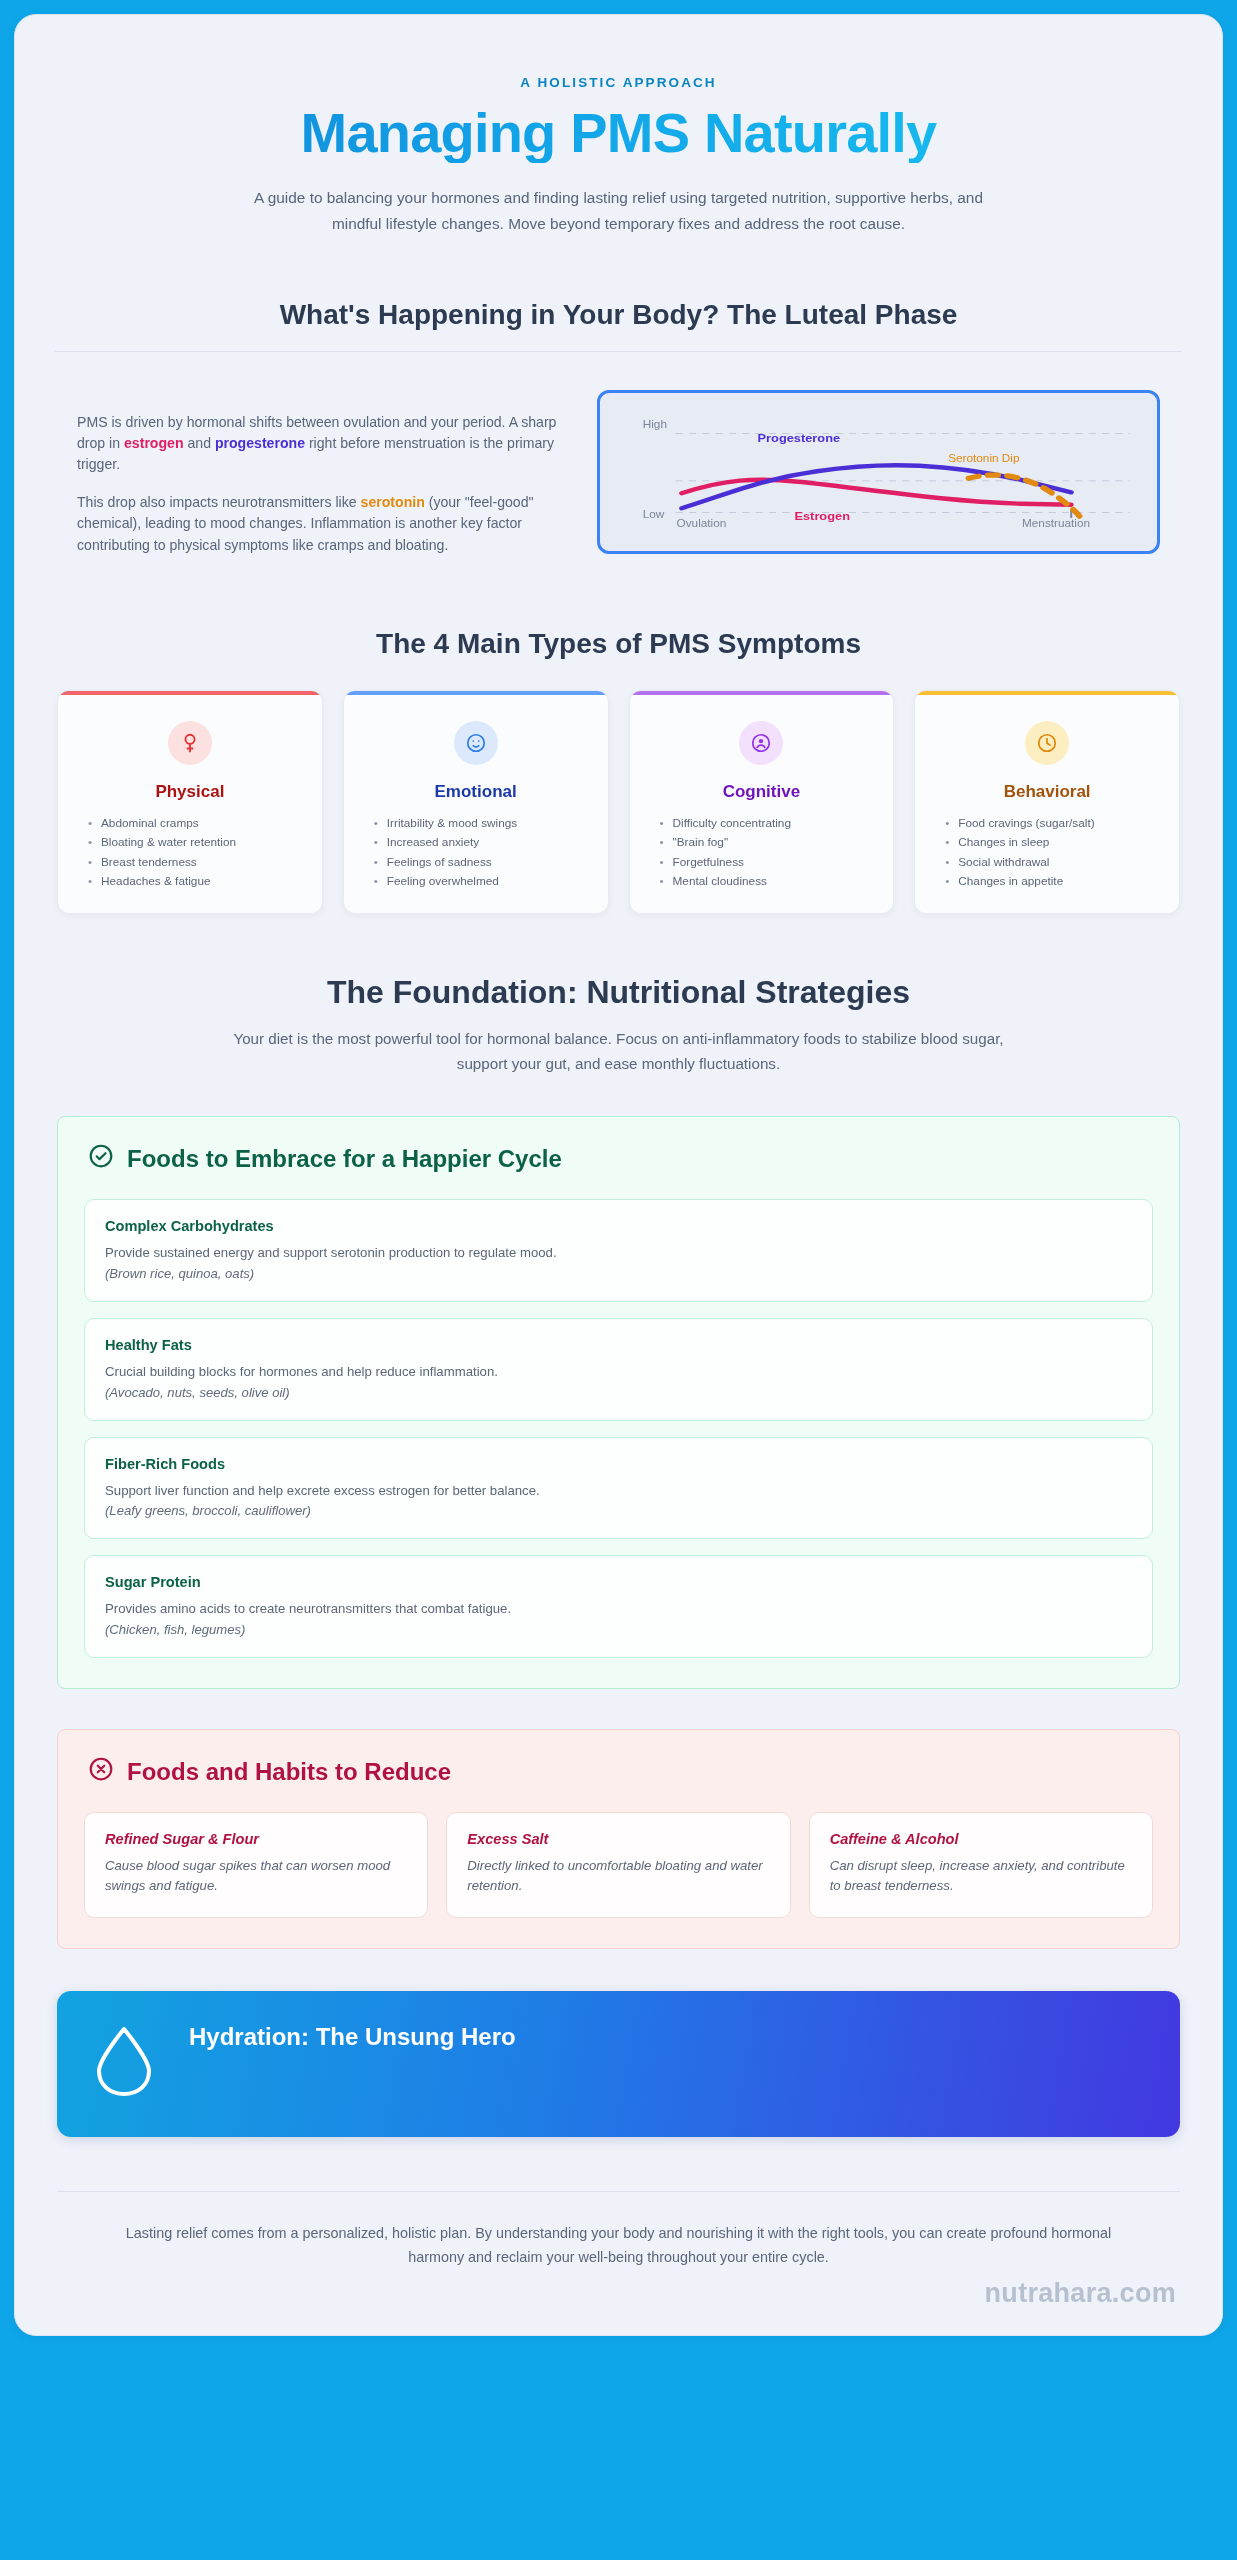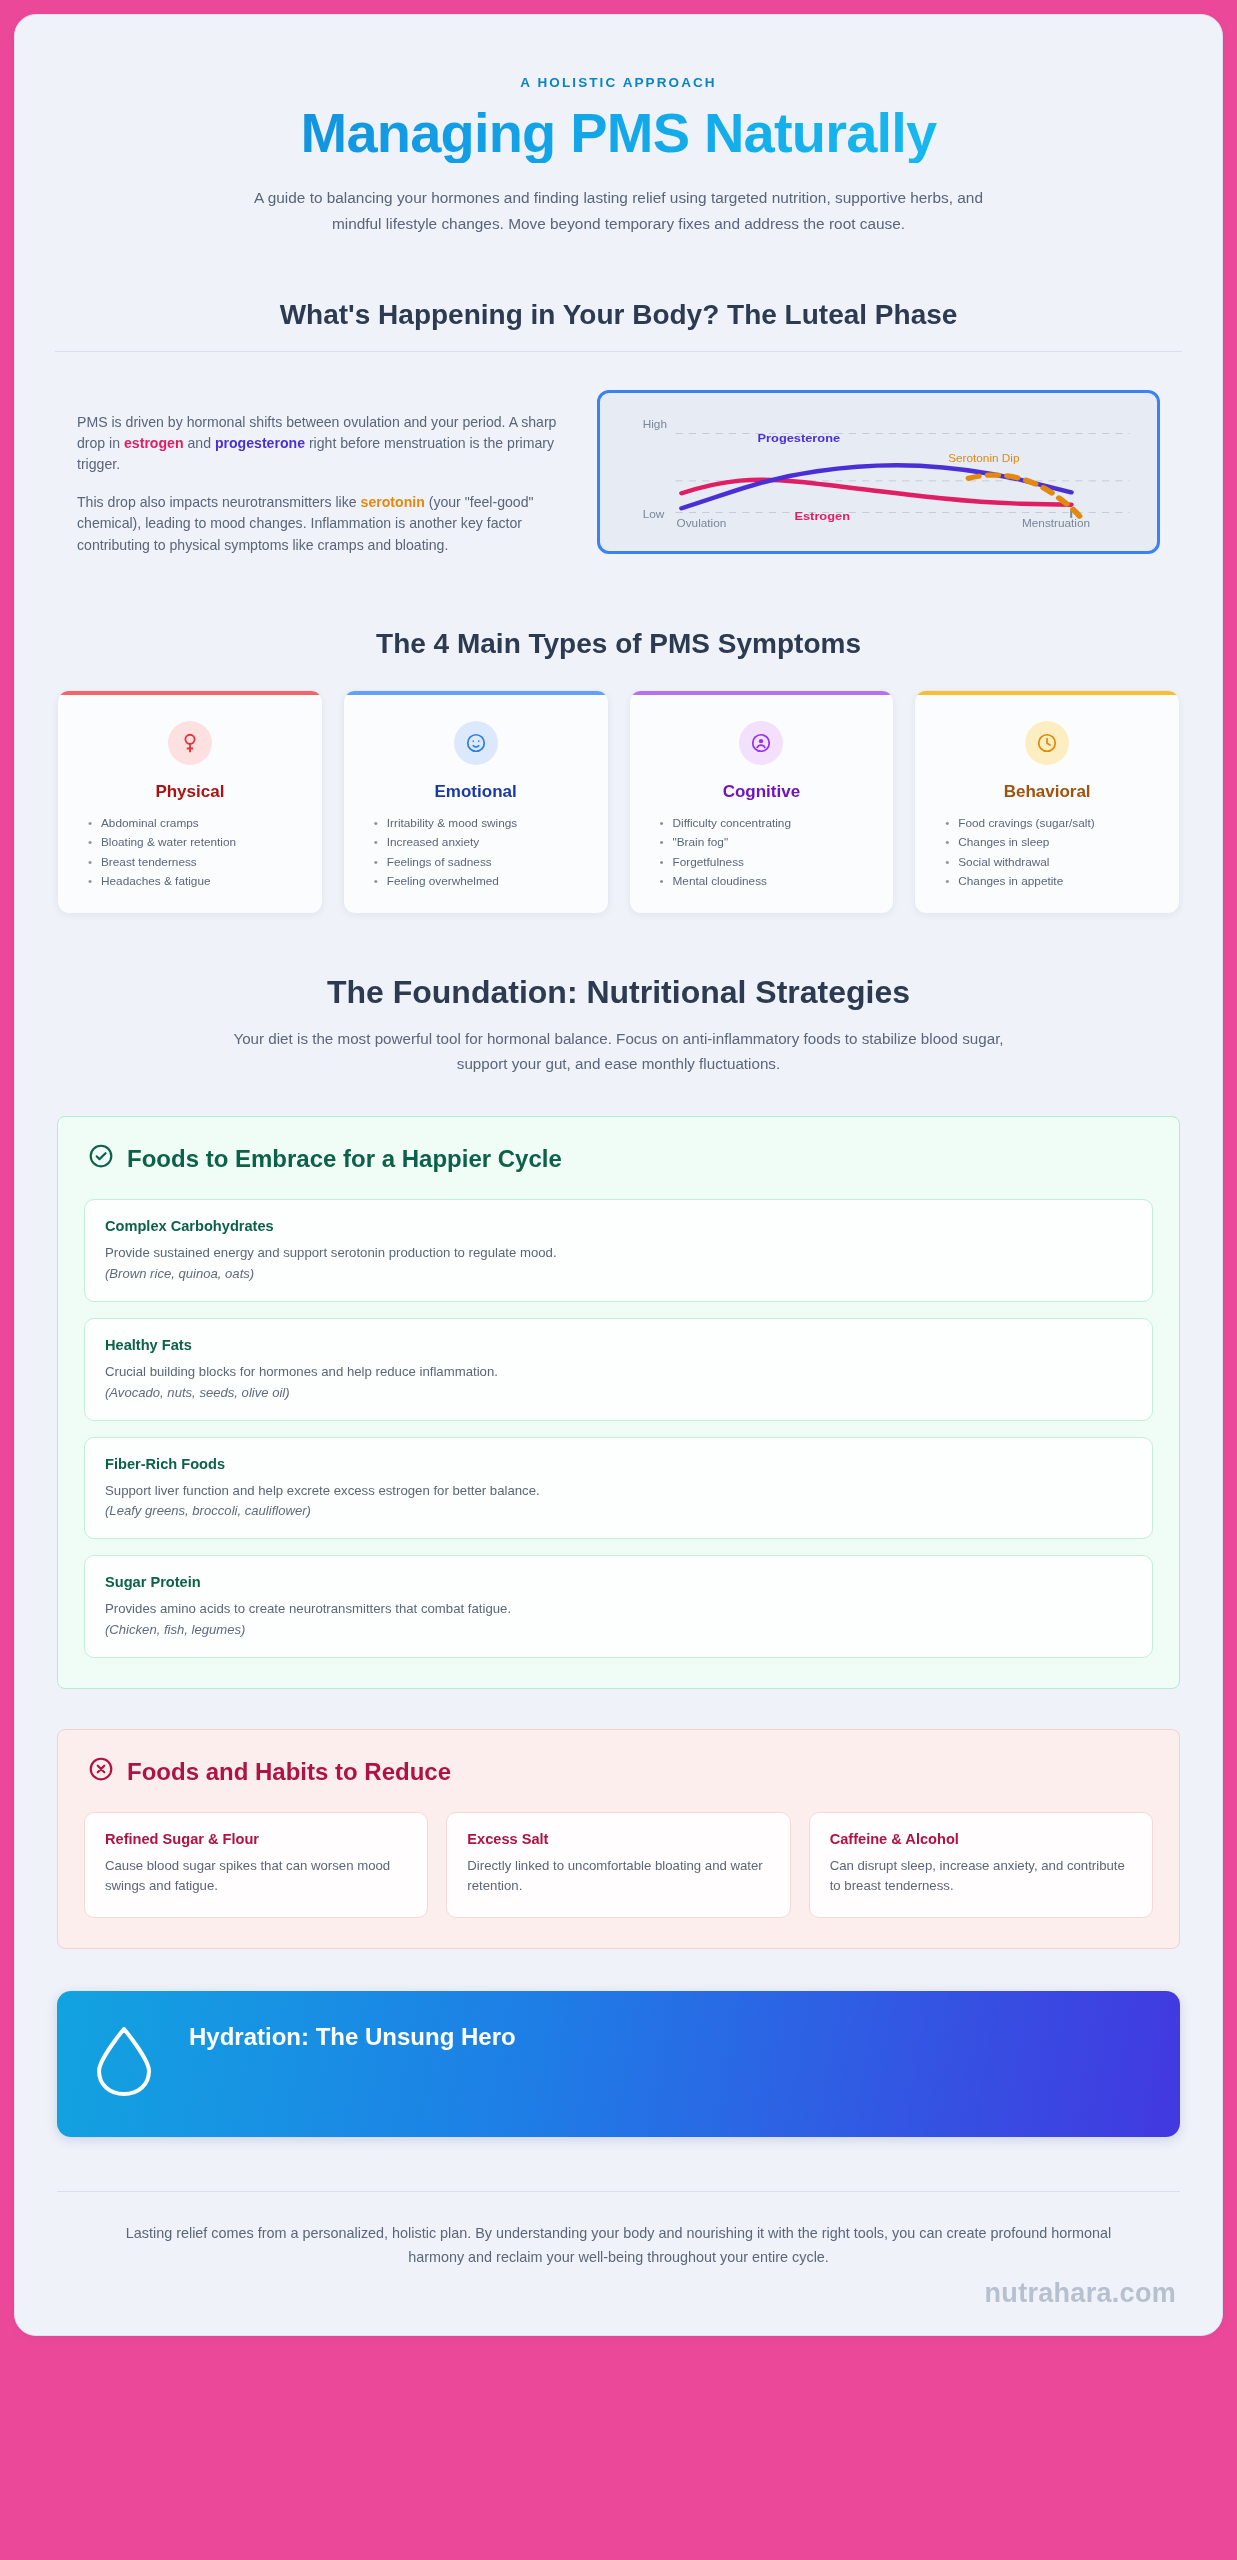--- a/index.html
+++ b/index.html
@@ -7,21 +7,21 @@
   html, body {
     width: 1237px;
     background: #eef1f7;
     font-family: "Liberation Sans", sans-serif;
     -webkit-font-smoothing: antialiased;
   }
 
   .page {
     width: 1237px;
     min-height: 2560px;
-    background: #ec4899;
+    background: #0ea5e9;
     padding: 14px 14px 16px 14px;
   }
 
   .sheet {
     background: #eff2f8;
     border: 1px solid #dbe2ee;
     border-radius: 22px;
     box-shadow: 0 2px 10px rgba(30,45,80,0.05);
     padding: 0 0 26px 0;
     overflow: hidden;
@@ -207,21 +207,21 @@
 
   .grid2 { display: grid; grid-template-columns: 1fr; gap: 16px; margin-top: 24px; }
   .grid3 { display: grid; grid-template-columns: 1fr 1fr 1fr; gap: 18px; margin-top: 24px; }
 
   .food {
     background: #fdfffe;
     border-radius: 10px;
     padding: 18px 20px 20px 20px;
   }
   .panel.embrace .food { border: 1px solid #c3eedb; }
-  .panel.reduce  .food { background:#fffdfd; border: 1px solid #f3dada; }
+  .panel.reduce  .food { background:#fffdfd; border: 1px solid #f3dada; font-style: italic; }
 
   .food-t { font-size: 14.6px; font-weight: bold; margin-bottom: 9px; }
   .panel.embrace .food-t { color: #0c6148; }
   .panel.reduce  .food-t { color: #b01243; }
   .food-d { color: #5b6678; font-size: 13.2px; line-height: 1.56; }
   .food-e { color: #5f6a7c; font-size: 13.1px; font-style: italic; margin-top: 2px; }
 
   
   .hydra {
     margin: 42px 42px 0 42px;

